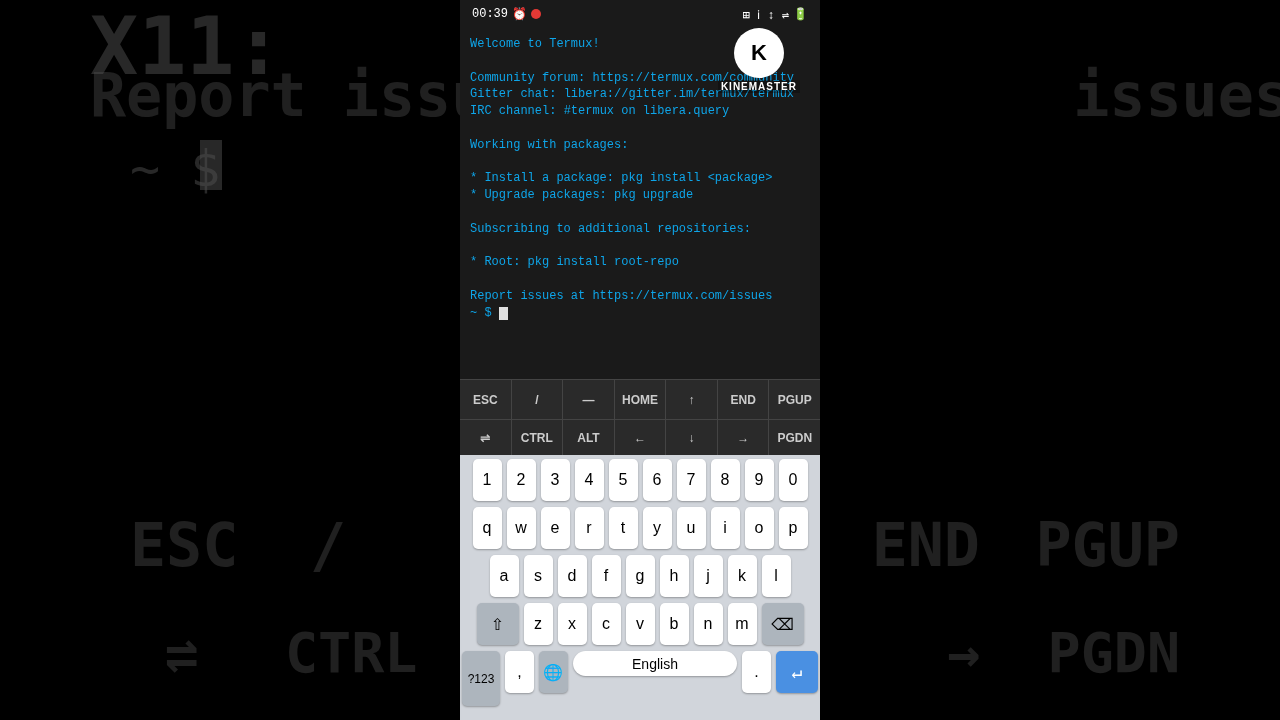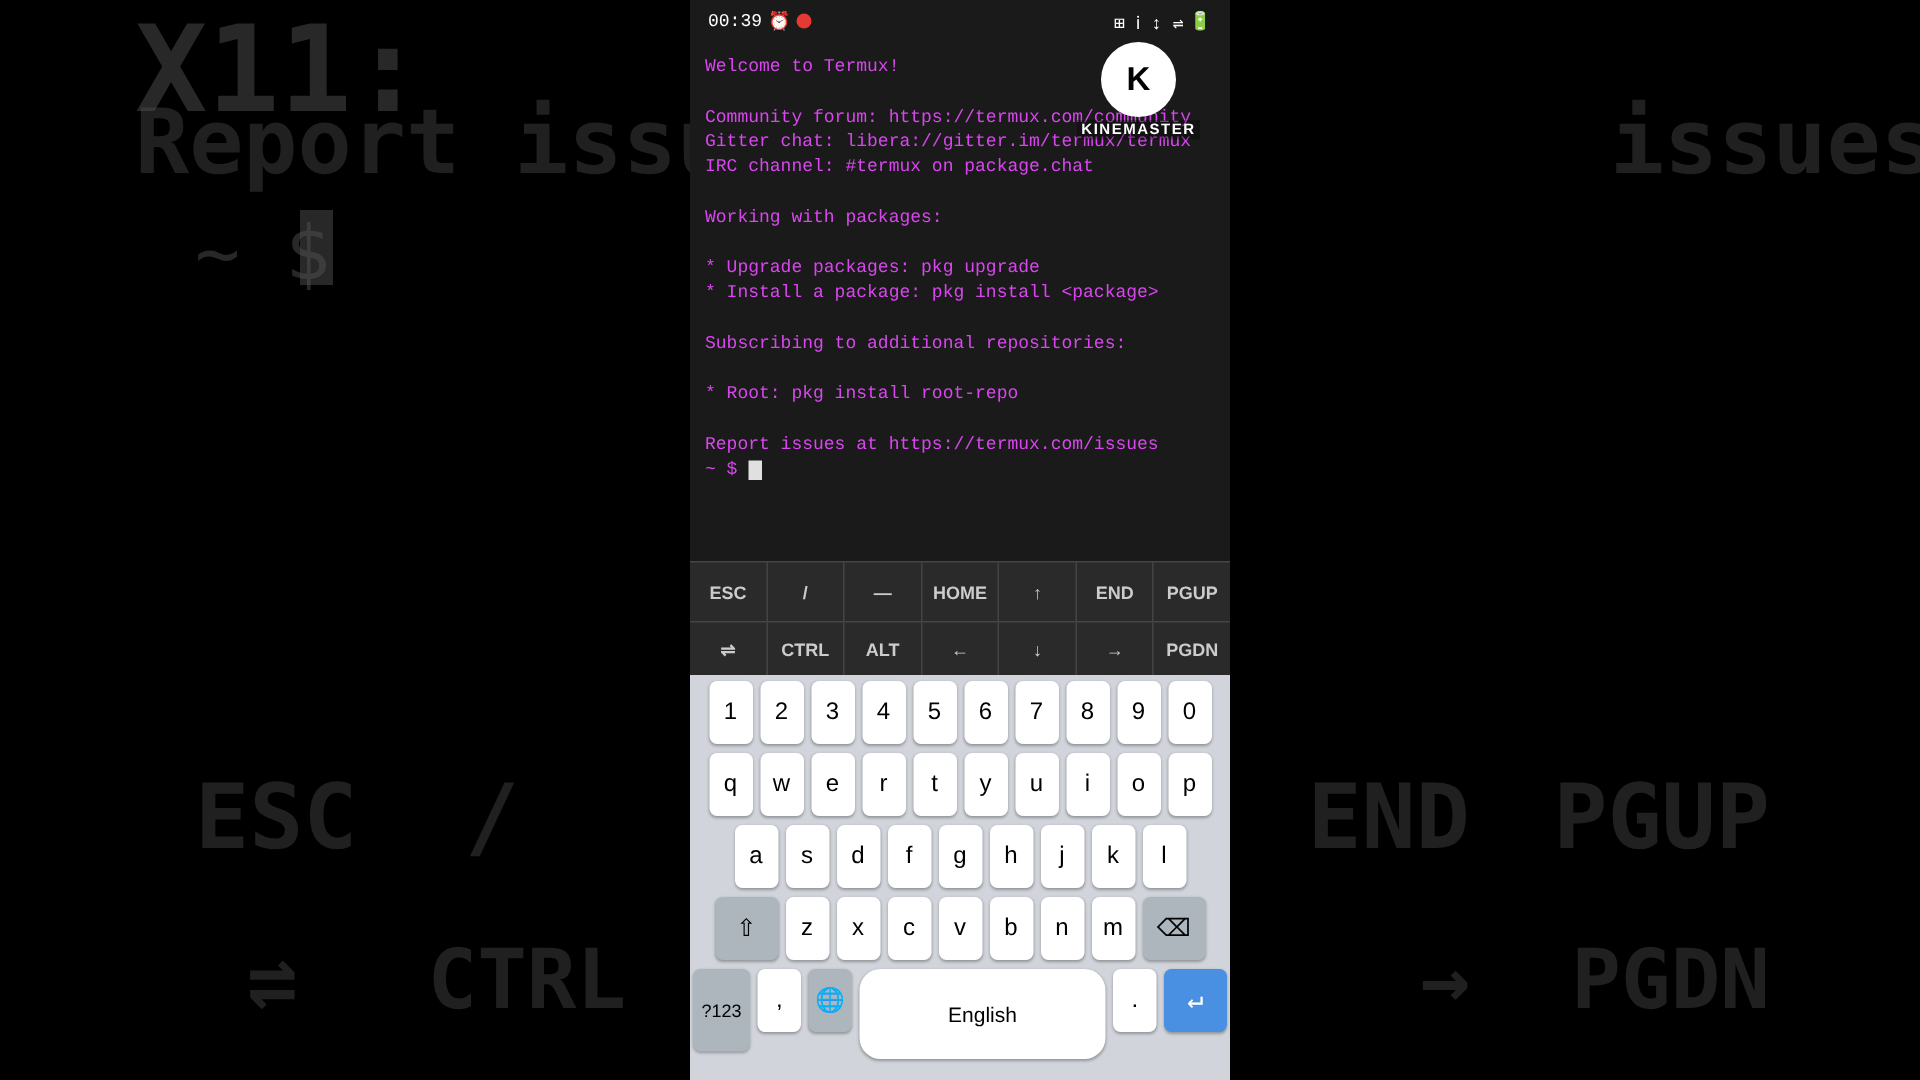--- a/index.html
+++ b/index.html
@@ -242,21 +242,21 @@
       padding: 1px 3px;
     }
 
     
     .terminal {
       flex: 1;
       background: #1a1a1a;
       padding: 8px 10px;
       font-family: 'Courier New', Courier, monospace;
       font-size: 12px;
-      color: #d946ef;
+      color: #0ea5e9;
       overflow: hidden;
       line-height: 1.4;
     }
 
     .cursor-block {
       display: inline-block;
       width: 9px;
       height: 13px;
       background: #e0e0e0;
       vertical-align: text-bottom;
@@ -386,21 +386,21 @@
     }
 
     .key-globe {
       width: 29px;
       height: 42px;
       background: #adb5bd;
     }
 
     .key-space {
       flex: 1;
-      height: 60px;
+      height: 25px;
       background: #fff;
       border-radius: 14px;
       display: flex;
       align-items: center;
       justify-content: center;
       font-size: 14px;
       color: #000;
       font-family: Arial, sans-serif;
       box-shadow: 0 1px 2px rgba(0,0,0,0.3);
       cursor: pointer;
@@ -473,27 +473,27 @@
       <span>https://termux.com/community</span>
     </div>
     <div>
       <span>Gitter chat:</span>
       <span> </span>
       <span>libera://gitter.im/termux/termux</span>
     </div>
     <div>
       <span>IRC channel:</span>
       <span> </span>
-      <span>#termux on package.chat</span>
+      <span>#termux on libera.query</span>
     </div>
     <br>
     <div>Working with packages:</div>
     <br>
+    <div>  * Install a package: pkg install &lt;package&gt;</div>
     <div>  * Upgrade packages:  pkg upgrade</div>
-    <div>  * Install a package: pkg install &lt;package&gt;</div>
     <br>
     <div>Subscribing to additional repositories:</div>
     <br>
     <div>  * Root:     pkg install root-repo</div>
     <br>
     <div>Report issues at https://termux.com/issues</div>
     <div>
       <span>~ $</span>
       <span class="cursor-block"></span>
     </div>

